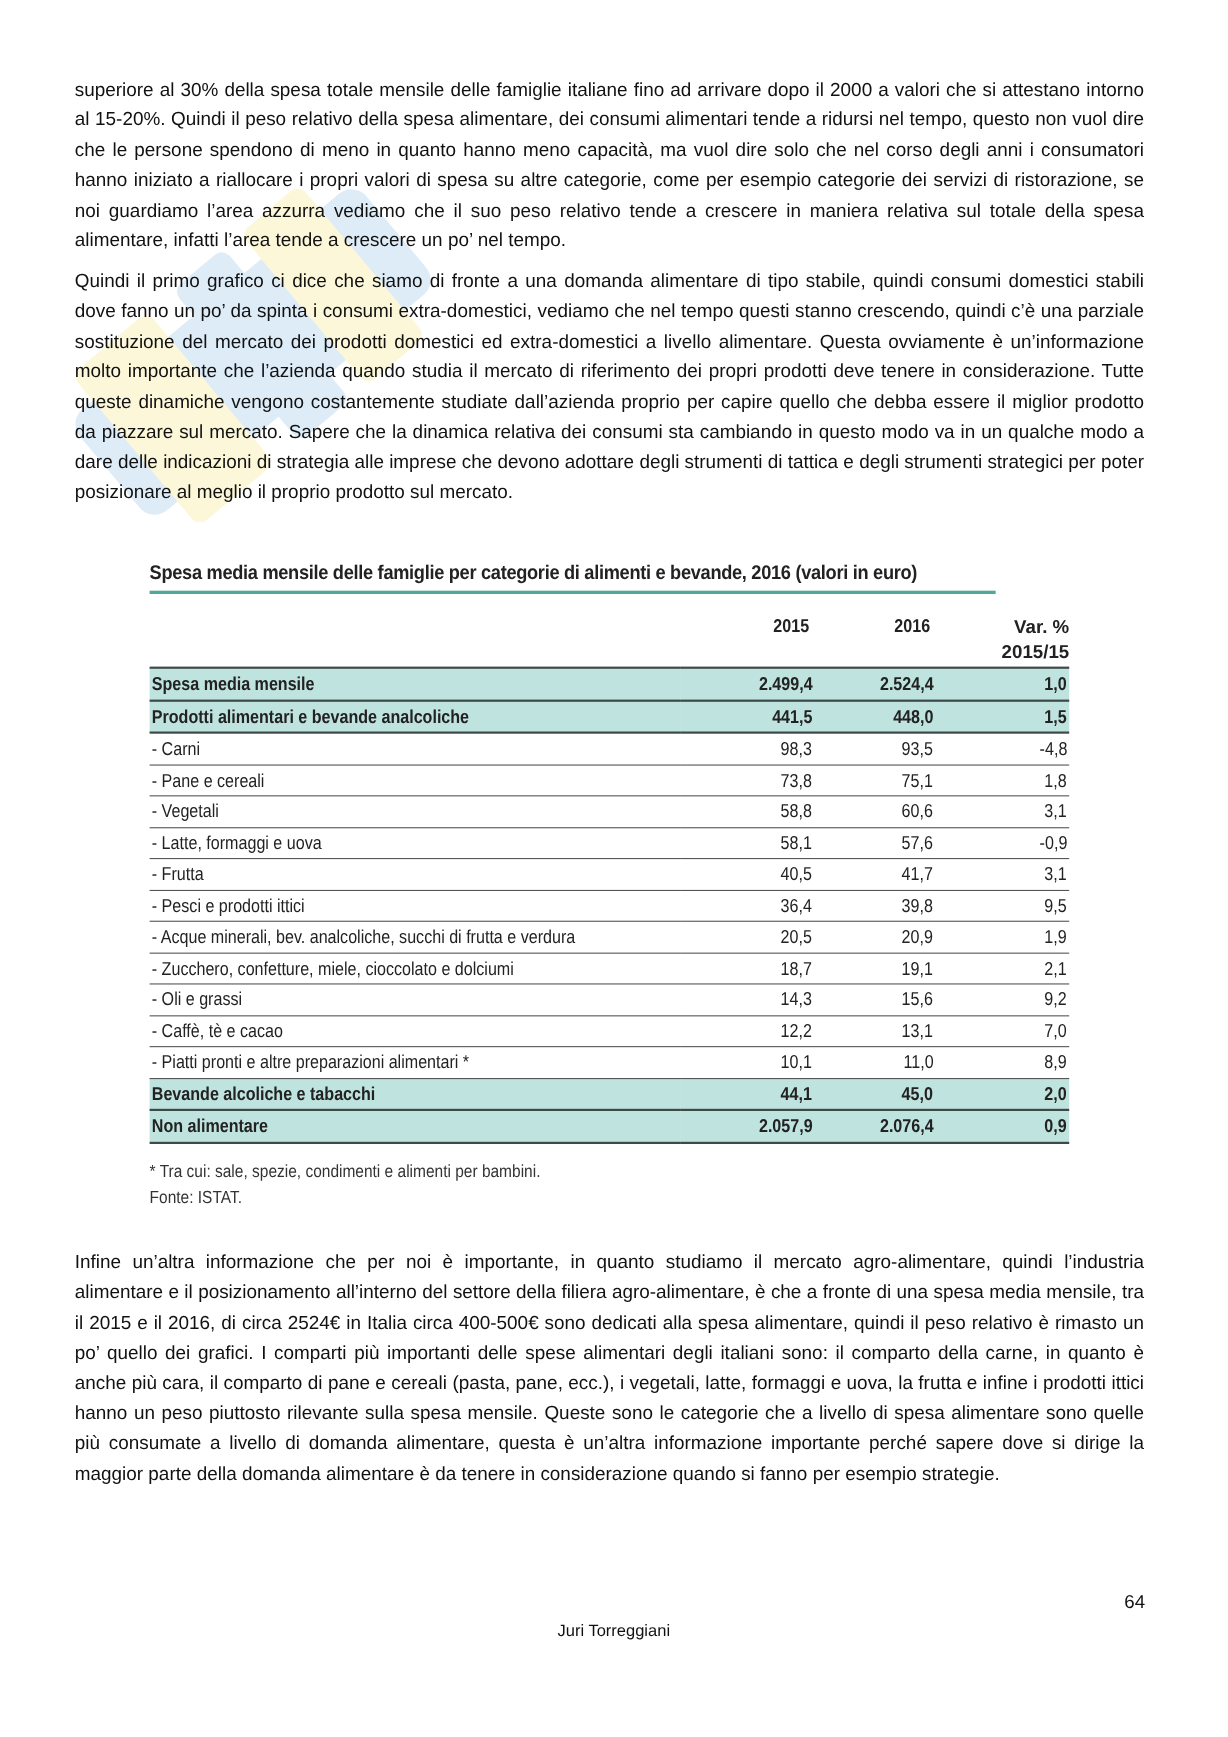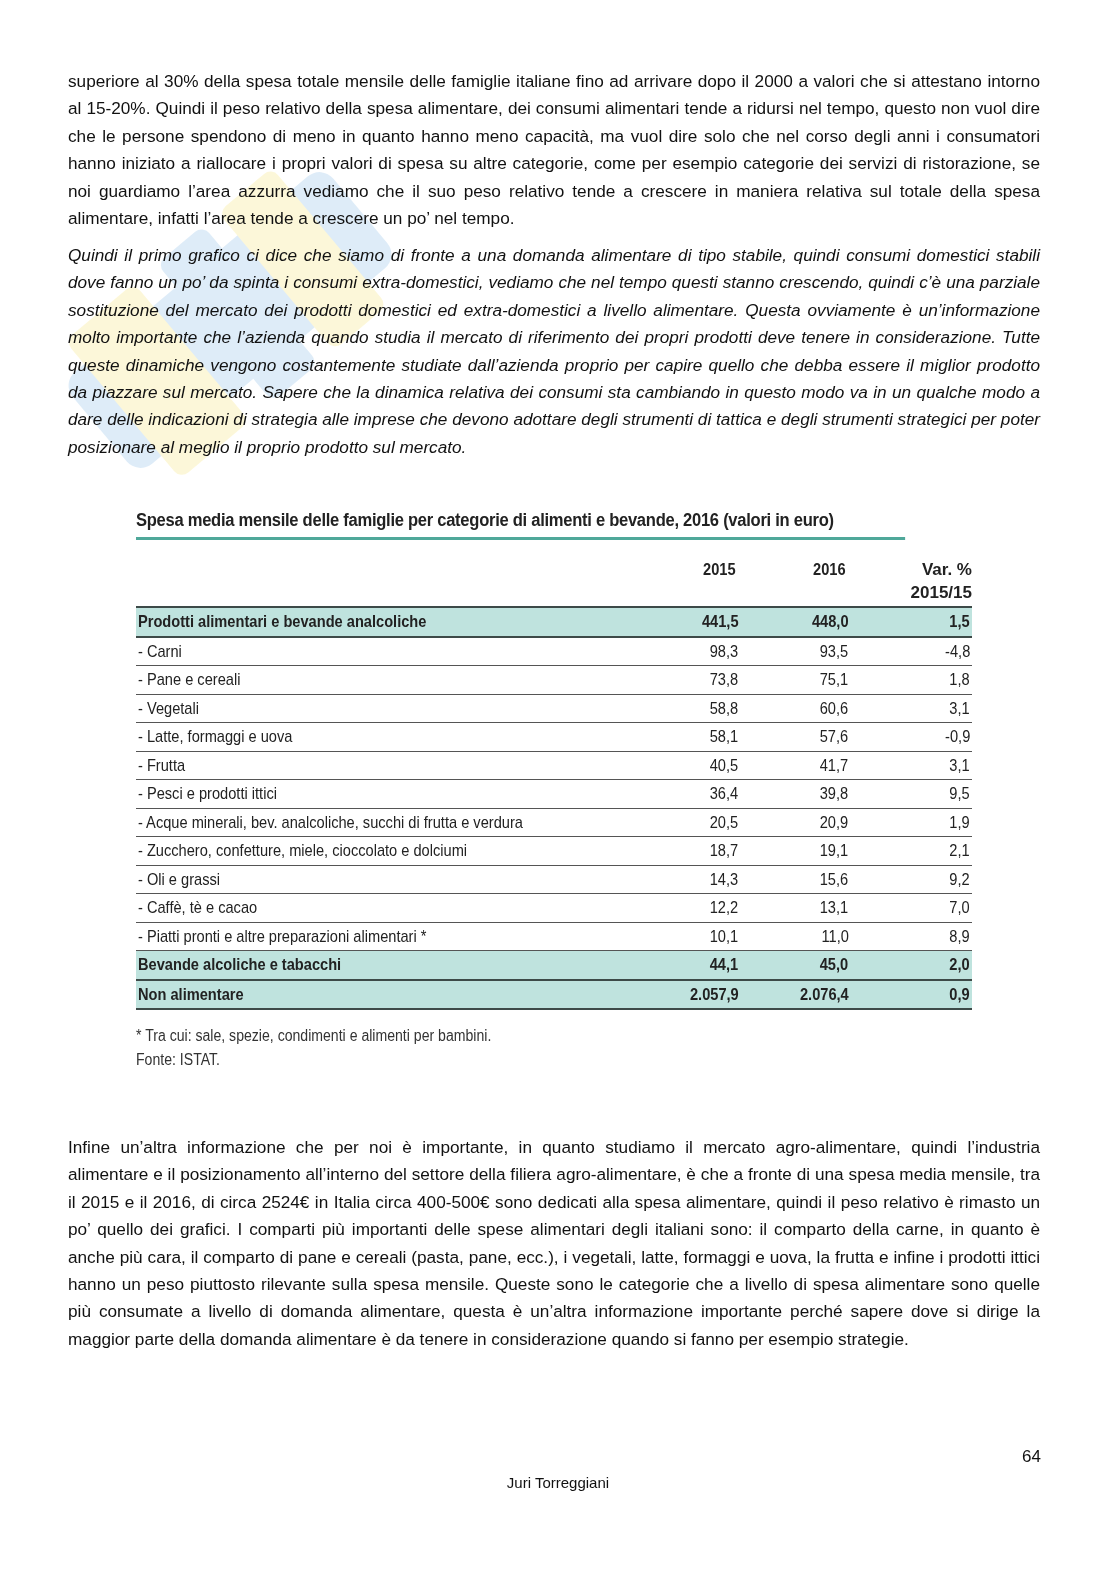--- a/index.html
+++ b/index.html
@@ -12,21 +12,21 @@
       position: absolute; left: 20px; top: 110px; width: 420px; height: 420px;
       pointer-events: none; opacity: 0.16; z-index: 0;
     }
     .page-text {
       position: absolute; left: 68px; width: 972px;
       font-size: 17.2px; line-height: 27.4px; text-align: justify;
       z-index: 1;
     }
     .page-text p { margin: 0; }
     #para1 { top: 68px; }
-    #para2 { top: 242px; font-style: italic; }
+    #para2 { top: 242px; }
     #para3 { top: 1134px; }
 
     .table-block {
       position: absolute; left: 136px; top: 510px; width: 836px; z-index: 1;
       font-family: Liberation Sans, sans-serif;
     }
     .table-title {
       font-size: 18px; font-weight: bold; color: #222; letter-spacing: -0.3px;
       transform: scaleX(0.92); transform-origin: left;
       white-space: nowrap; padding-bottom: 6px;
@@ -97,20 +97,26 @@
         <th class="c2"><span class="cond">2015</span></th>
         <th class="c3"><span class="cond">2016</span></th>
         <th class="c4">
           <div>Var. %</div>
           <div>2015/15</div>
         </th>
       </tr>
     </thead>
     <tbody id="table-body">
         <tr class="hl">
+          <td class="c1"><span class="cond">Spesa media mensile</span></td>
+          <td class="c2 num"><span class="cond">2.499,4</span></td>
+          <td class="c3 num"><span class="cond">2.524,4</span></td>
+          <td class="c4 num"><span class="cond">1,0</span></td>
+        </tr>
+        <tr class="hl">
           <td class="c1"><span class="cond">Prodotti alimentari e bevande analcoliche</span></td>
           <td class="c2 num"><span class="cond">441,5</span></td>
           <td class="c3 num"><span class="cond">448,0</span></td>
           <td class="c4 num"><span class="cond">1,5</span></td>
         </tr>
         <tr>
           <td class="c1"><span class="cond">- Carni</span></td>
           <td class="c2 num"><span class="cond">98,3</span></td>
           <td class="c3 num"><span class="cond">93,5</span></td>
           <td class="c4 num"><span class="cond">-4,8</span></td>

